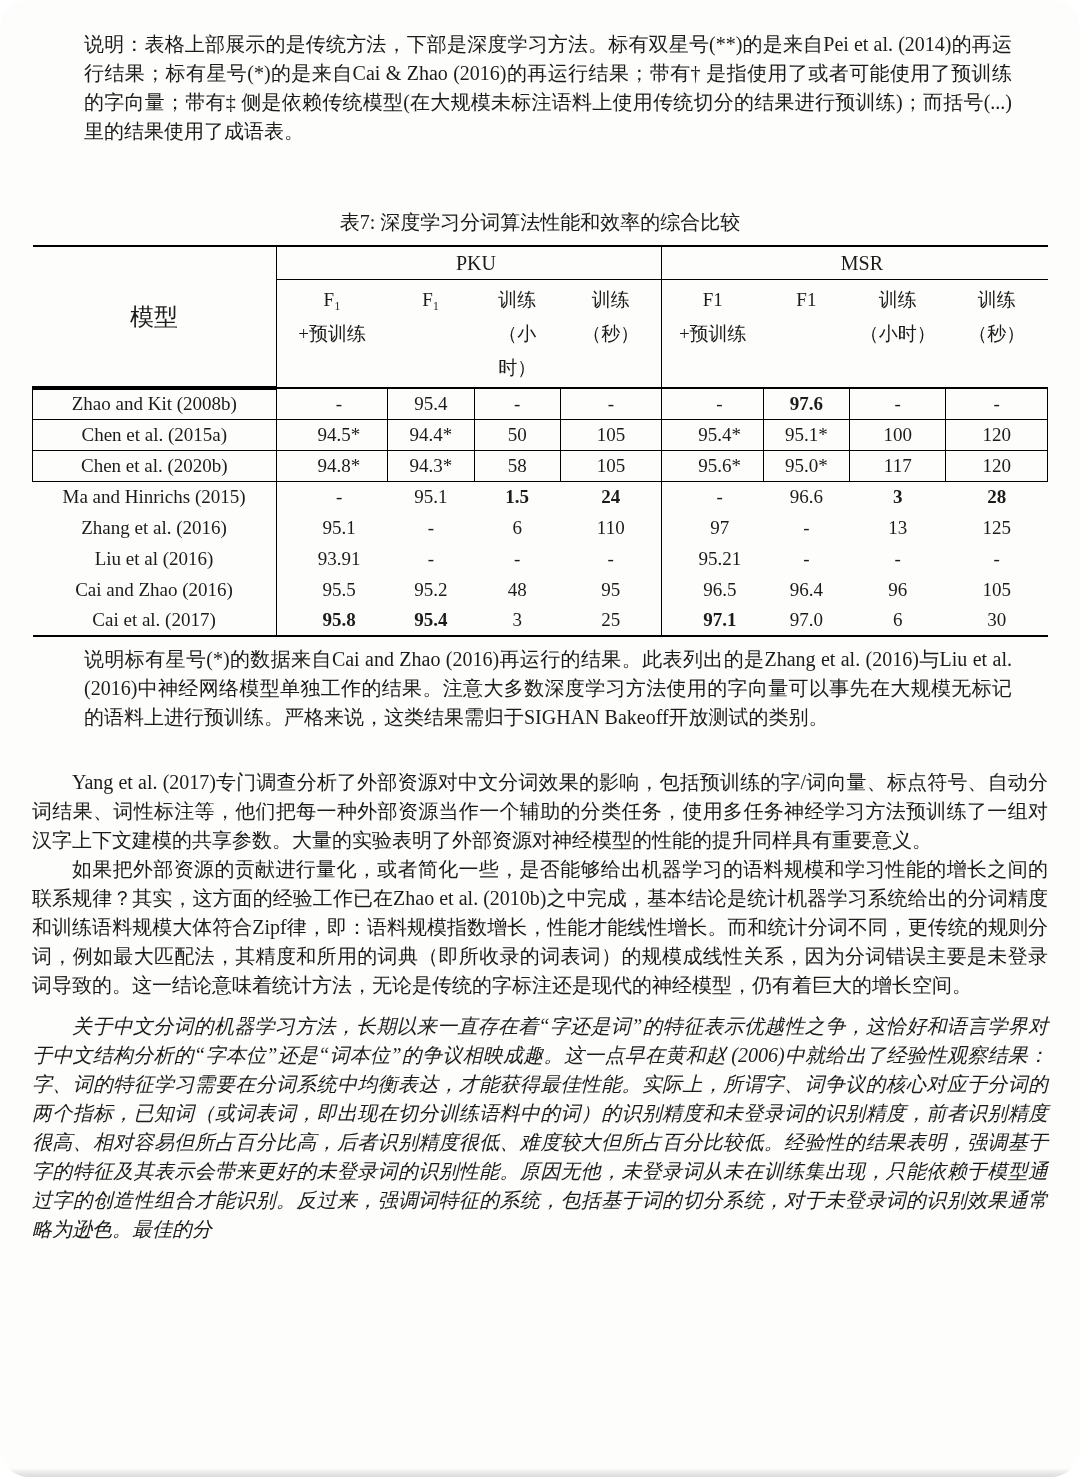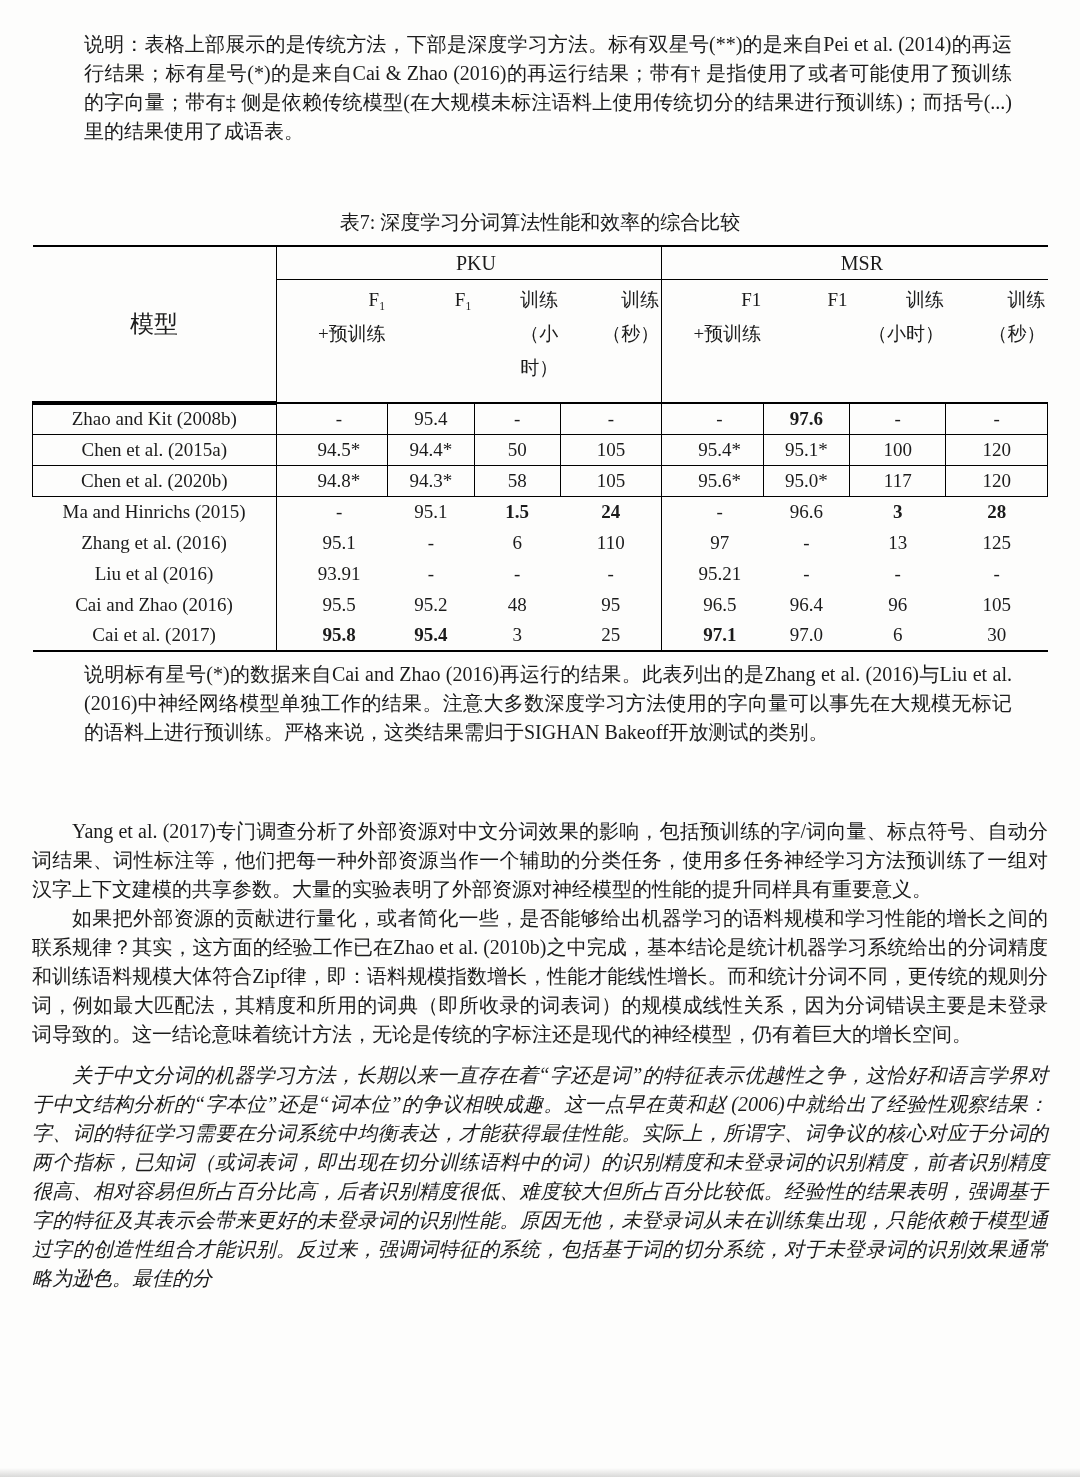--- a/index.html
+++ b/index.html
@@ -7,20 +7,21 @@
   .page {
     width: 1080px;
     height: 1477px;
     margin: 0 auto;
     background: #fdfdfc;
     color: #1b1b1b;
     font-family: "Liberation Serif", "DejaVu Serif", serif;
     padding: 30px 32px 0 32px;
     overflow: hidden;
     position: relative;
+    border-radius: 29px;
   }
   .page::after {
     content: "";
     position: absolute;
     left: 0; right: 0; bottom: 0;
     height: 9px;
     background: linear-gradient(to bottom, rgba(0,0,0,0), rgba(0,0,0,0.14));
   }
   .note {
     margin: 0 36px 0 52px;
@@ -58,42 +59,41 @@
     border-bottom: 1px solid #000;
     font-size: 20px;
     line-height: 26px;
   }
   .results tr.sub th {
     border-top: none;
     border-bottom: 2px solid #000;
     vertical-align: top;
     white-space: pre-line;
     line-height: 34px;
-    padding: 3px 2px 17px 2px;
-    text-align: right;
+    padding: 3px 2px 2px 2px;
   }
   .results th.gstart, .results td.group-start { border-left: 1px solid #000; padding-left: 16px; }
   .results td { height: 31px; }
   .results tr.boxed td {
     border-bottom: 1px solid #000;
     border-left: 1px solid #000;
     border-right: 1px solid #000;
   }
   .results tbody tr:last-child td { border-bottom: 2px solid #000; }
   .results td.b, .results .b { font-weight: bold; }
   p.body {
     margin: 0;
     font-size: 20px;
     line-height: 29px;
     text-align: justify;
     text-justify: inter-ideograph;
     text-indent: 2em;
   }
   .note.below { margin-top: 8px; }
-  p.body.first-gap { margin-top: 70px; }
+  p.body.first-gap { margin-top: 36px; }
   h2.section-heading {
     margin: 28px 0 20px 0;
     font-size: 29px;
     font-weight: bold;
     line-height: 34px;
   }
   .sec-num { margin-right: 18px; }
   p.body.conclusion { margin-top: 12px; font-style: italic; }
 </style>
 </head>

